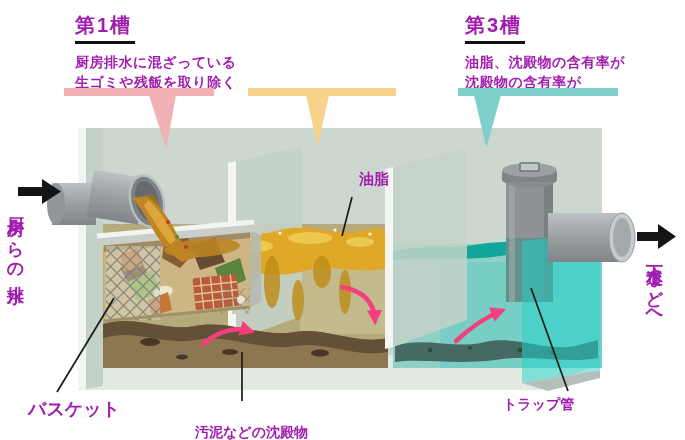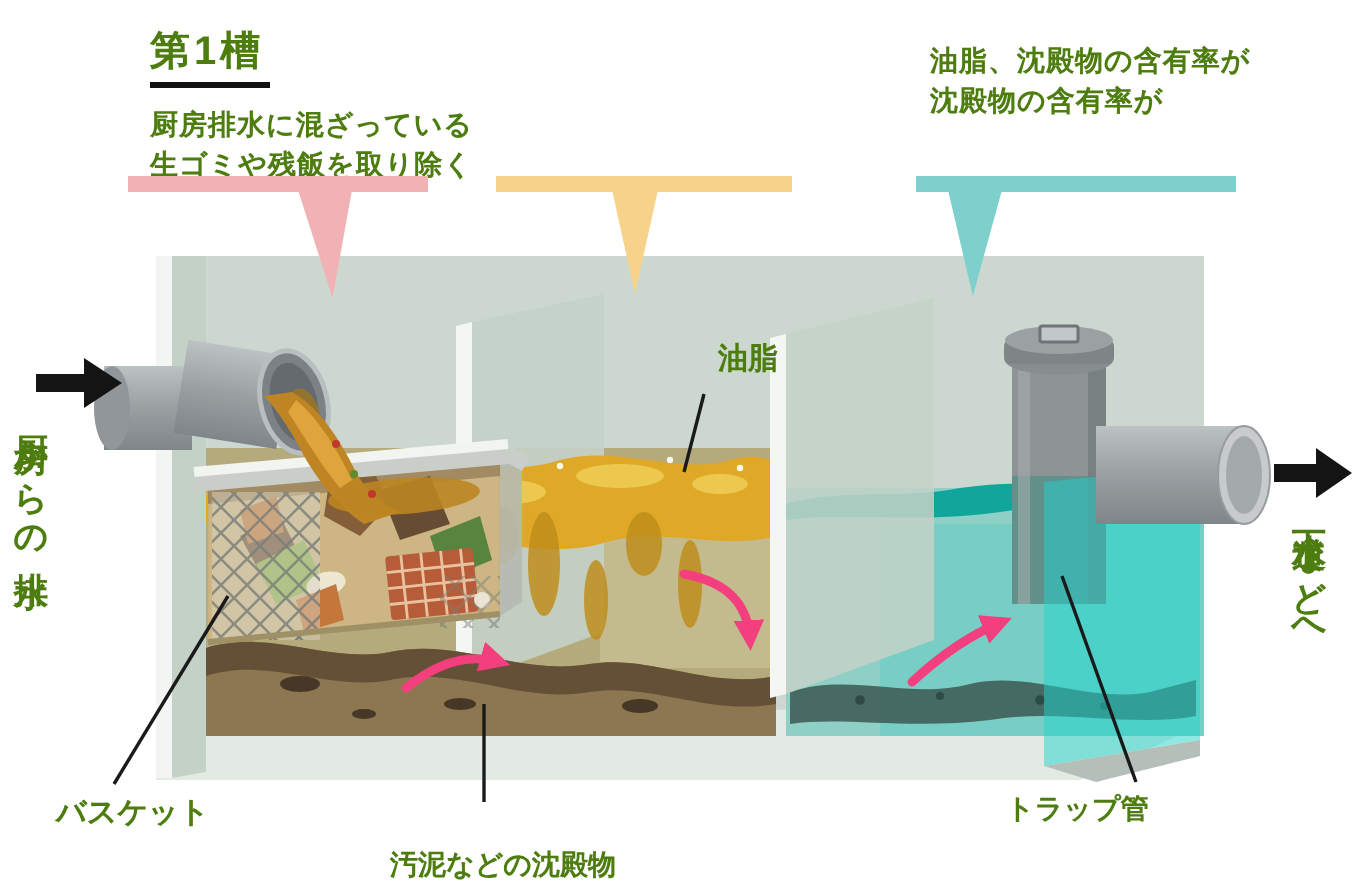--- a/index.html
+++ b/index.html
@@ -1,38 +1,38 @@
 <!DOCTYPE html>
 <html><head>
 <meta charset="utf-8">
 <style>
   html,body{margin:0;padding:0;background:#fff;}
   .stage{
     position:relative;width:685px;height:440px;overflow:hidden;background:#ffffff;
-    font-family:"Liberation Sans","DejaVu Sans",sans-serif;color:#4d7c0f;
+    font-family:"Liberation Sans","DejaVu Sans",sans-serif;color:#a21caf;
   }
   .art{position:absolute;left:0;top:0;width:685px;height:440px;}
   
   .note{position:absolute;top:12px;}
   .note-title{display:inline-block;font-size:20px;font-weight:800;letter-spacing:2px;
     border-bottom:3px solid #111;padding:0 3px 2px 0;}
   .note-body{margin-top:8px;font-size:14px;font-weight:700;line-height:20px;letter-spacing:.5px;}
   #note1{left:75px}#note2{left:280px}#note3{left:465px}
   .bar{position:absolute;top:88px;height:8px;}
   #bar1{left:64px;width:150px;background:#f1b2b5}
   #bar2{left:248px;width:148px;background:#f7d28a}
   #bar3{left:458px;width:160px;background:#7dd0cb}
   .pt{position:absolute;top:95px;}
   #pt1{left:149px;width:27px;height:54px;background:#f1b2b5;clip-path:polygon(0 0,100% 0,64% 100%)}
   #pt2{left:306px;width:23px;height:52px;background:#f7d28a;clip-path:polygon(0 0,100% 0,50% 100%)}
   #pt3{left:474px;width:27px;height:53px;background:#7dd0cb;clip-path:polygon(0 0,100% 0,46% 100%)}
   
   .lbl{position:absolute;font-weight:700;white-space:nowrap;}
   #grease-lbl{left:330px;top:170px;font-size:15px;margin-left:29px;}
-  #basket-lbl{left:28px;top:397px;font-size:15px;}
+  #basket-lbl{left:28px;top:397px;font-size:18px;}
   #sediment-lbl{left:195px;top:424px;font-size:14px;text-align:center;}
   #trap-lbl{left:503px;top:396px;font-size:14px;font-family:Liberation Serif, serif;}
   .vlbl{position:absolute;writing-mode:vertical-rl;text-orientation:upright;
     font-size:17px;font-weight:800;letter-spacing:2px;line-height:1;}
   #inlet-lbl{left:7px;top:204px;}
   #outlet-lbl{left:646px;top:251px;}
 </style>
 </head>
 <body>
 
@@ -215,20 +215,21 @@
   <div class="note" id="note1">
     <div class="note-title">第1槽</div>
     <div class="note-body">
       <div>厨房排水に混ざっている</div>
       <div>生ゴミや残飯を取り除く</div>
     </div>
   </div>
 
 
   <div class="note" id="note3">
+    <div class="note-title">第3槽</div>
     <div class="note-body">
       <div>油脂、沈殿物の含有率が</div>
       <div>沈殿物の含有率が</div>
     </div>
   </div>
 
   <div class="bar" id="bar1"></div>
   <div class="bar" id="bar2"></div>
   <div class="bar" id="bar3"></div>
   <div class="pt" id="pt1"></div>

